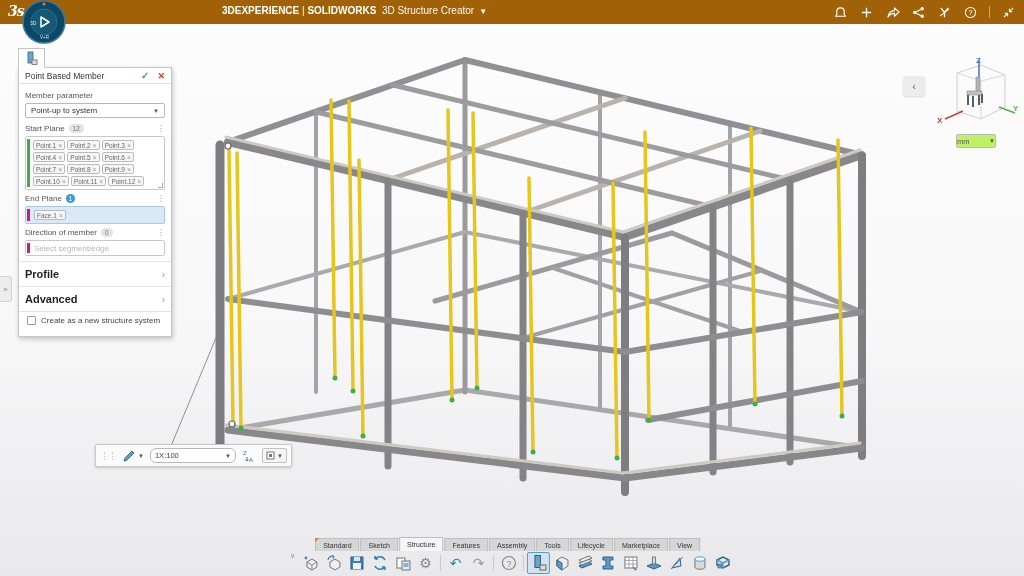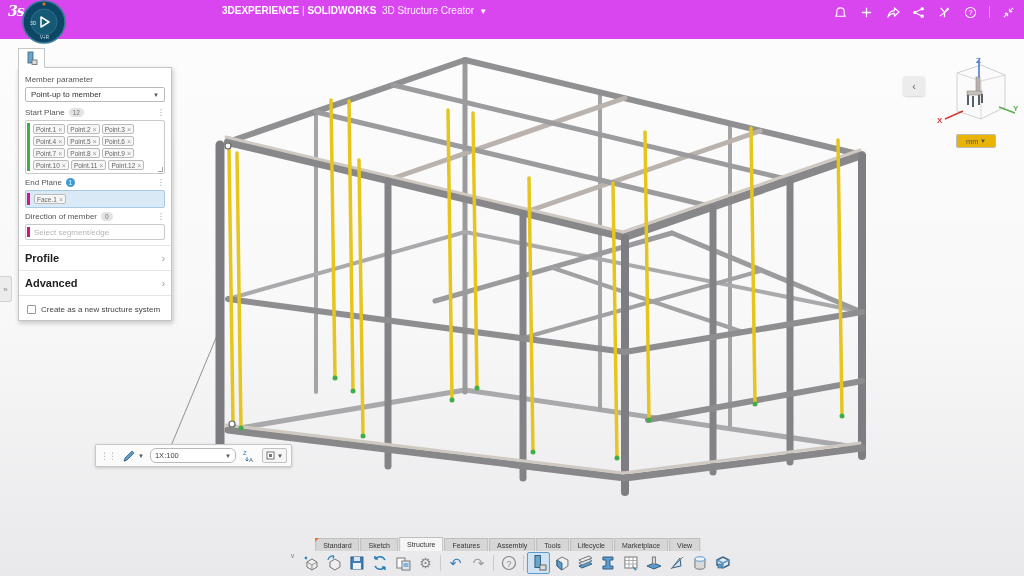--- a/index.html
+++ b/index.html
@@ -1,22 +1,22 @@
 <!DOCTYPE html>
 <html><head>
 <meta charset="utf-8">
 <style>
   * { margin:0; padding:0; box-sizing:border-box; }
   html,body { width:1024px; height:576px; overflow:hidden;
     font-family:"Liberation Sans", sans-serif;
     background:linear-gradient(180deg,#fdfdfd 0%,#f8f8f9 55%,#e9e9eb 100%); }
 
   
-  .topbar { position:absolute; top:0; left:0; width:1024px; height:39px;
-    background:#d946ef; z-index:40; display:flex; align-items:center; color:#fff; }
+  .topbar { position:absolute; top:0; left:0; width:1024px; height:24px;
+    background:#a16207; z-index:40; display:flex; align-items:center; color:#fff; }
   .ds-logo { position:absolute; left:8px; top:3px; font-family:"DejaVu Serif",serif;
     font-style:italic; font-weight:bold; font-size:14px; color:#fff; letter-spacing:-1px; }
   .compass { position:absolute; left:22px; top:0; width:44px; height:44px; z-index:45; }
   .title { position:absolute; left:222px; top:5px; font-size:10px; white-space:nowrap; }
   .title b { font-weight:bold; }
   .title .app { font-weight:normal; opacity:.95; }
   .title .chev { font-size:8px; margin-left:5px; }
   .searchwrap { position:absolute; left:428px; top:4px; display:flex; align-items:center; }
   .searchbox { width:130px; height:16px; background:#fff; border-radius:2px;
     display:flex; align-items:center; padding:0 3px 0 6px; }
@@ -67,21 +67,21 @@
     padding:2px 2px 2px 7px; margin-bottom:4px; }
   .facefield::before { content:""; position:absolute; left:1px; top:2px; bottom:2px; width:3px; background:#c8188c; }
   .dirinput { position:relative; border:1px solid #c9c9c9; border-radius:2px; background:#fff;
     height:16px; display:flex; align-items:center; padding-left:8px; margin-bottom:5px; }
   .dirinput::before { content:""; position:absolute; left:1px; top:2px; bottom:2px; width:3px; background:#c8188c; }
   .dirinput .ph { color:#b5b5b5; }
   .hr { height:1px; background:#e5e5e5; margin:4px -6px; }
   .secrow { display:flex; align-items:center; height:16px; cursor:pointer; }
   .secrow .s { font-weight:bold; color:#222; font-size:11px; flex:1; }
   .secrow .ch { color:#999; font-size:10px; }
-  .cbrow { display:flex; align-items:flex-end; margin-top:4px; height:14px; }
+  .cbrow { display:flex; align-items:flex-start; margin-top:4px; height:14px; }
   .cb { width:9px; height:9px; border:1px solid #999; border-radius:1px; background:#fff; margin:0 5px 0 2px; cursor:pointer; }
 
   .expander { position:absolute; left:0; top:276px; width:12px; height:26px; background:#ececec;
     border:1px solid #d2d2d2; border-left:none; border-radius:0 3px 3px 0; color:#888;
     font-size:8px; display:flex; align-items:center; justify-content:center; z-index:10; cursor:pointer; }
 
   
   .minibar { position:absolute; left:95px; top:444px; height:23px; background:#fbfbfb;
     border:1px solid #c9c9c9; border-radius:2px; box-shadow:0 1px 3px rgba(0,0,0,.18);
     display:flex; align-items:center; padding:0 4px; z-index:15; gap:4px; }
@@ -91,21 +91,21 @@
     display:flex; align-items:center; padding:0 4px; font-size:7.5px; color:#444; cursor:pointer; }
   .sqbtn { display:flex; align-items:center; gap:2px; border:1px solid #c2c2c2; border-radius:2px;
     height:15px; padding:0 3px; background:#f5f5f5; cursor:pointer; }
 
   
   .backbtn { position:absolute; left:903px; top:76px; width:22px; height:20px; background:#ececec;
     border-radius:3px; box-shadow:0 1px 2px rgba(0,0,0,.15); color:#666; font-size:11px;
     display:flex; align-items:center; justify-content:center; z-index:10; cursor:pointer; }
   .viewcube { position:absolute; left:933px; top:55px; z-index:5; }
   .units { position:absolute; left:956px; top:134px; width:40px; height:14px; border:1px solid #bbb;
-    border-radius:2px; background:#eab308; display:flex; align-items:center; padding:0 9px;
+    border-radius:2px; background:#bef264; display:flex; align-items:center; padding:0 0;
     font-size:7.5px; color:#555; z-index:10; cursor:pointer; }
 
   
   .tabstrip { position:absolute; bottom:25px; left:50%; transform:translateX(-51%);
     display:flex; align-items:flex-end; z-index:12; }
   .tab { height:13px; line-height:13px; padding:0 7px; font-size:7px; color:#333;
     background:#d6d6d7; border:1px solid #bfbfbf; border-bottom:none; margin-right:1px;
     cursor:pointer; position:relative; white-space:nowrap; }
   .tab.active { background:#f6f6f7; height:14px; line-height:14px; }
   .tab:first-child::before { content:""; position:absolute; left:-1px; top:-1px;
@@ -261,24 +261,29 @@
   </div>
 </div>
 
 <div class="panel">
   <div class="panel-tab">
     <svg width="16" height="15" viewBox="0 0 16 15">
       <rect x="4" y="1" width="5" height="11" fill="#6aa5cc" stroke="#34617f" stroke-width="0.8"></rect>
       <rect x="8" y="9" width="5" height="4.5" fill="#ddd" stroke="#666" stroke-width="0.8"></rect>
     </svg>
   </div>
+  <div class="p-title">
+    <span class="t">Point Based Member</span>
+    <span class="p-ok">✓</span>
+    <span class="p-x">✕</span>
+  </div>
   <div class="p-body">
     <div class="lbl">Member parameter</div>
     <div class="sel">
-      <span class="flex1">Point-up to member</span>
+      <span class="flex1">Point-up to system</span>
       <span class="ddarrow">▼</span>
     </div>
 
     <div class="seclbl">
       <span>Start Plane</span>
       <span class="badge-pill">12</span>
       <span class="dots">⋮</span>
     </div>
     <div class="ptsbox"><span class="chip">
           <em style="font-style: normal;">Point.1</em>

